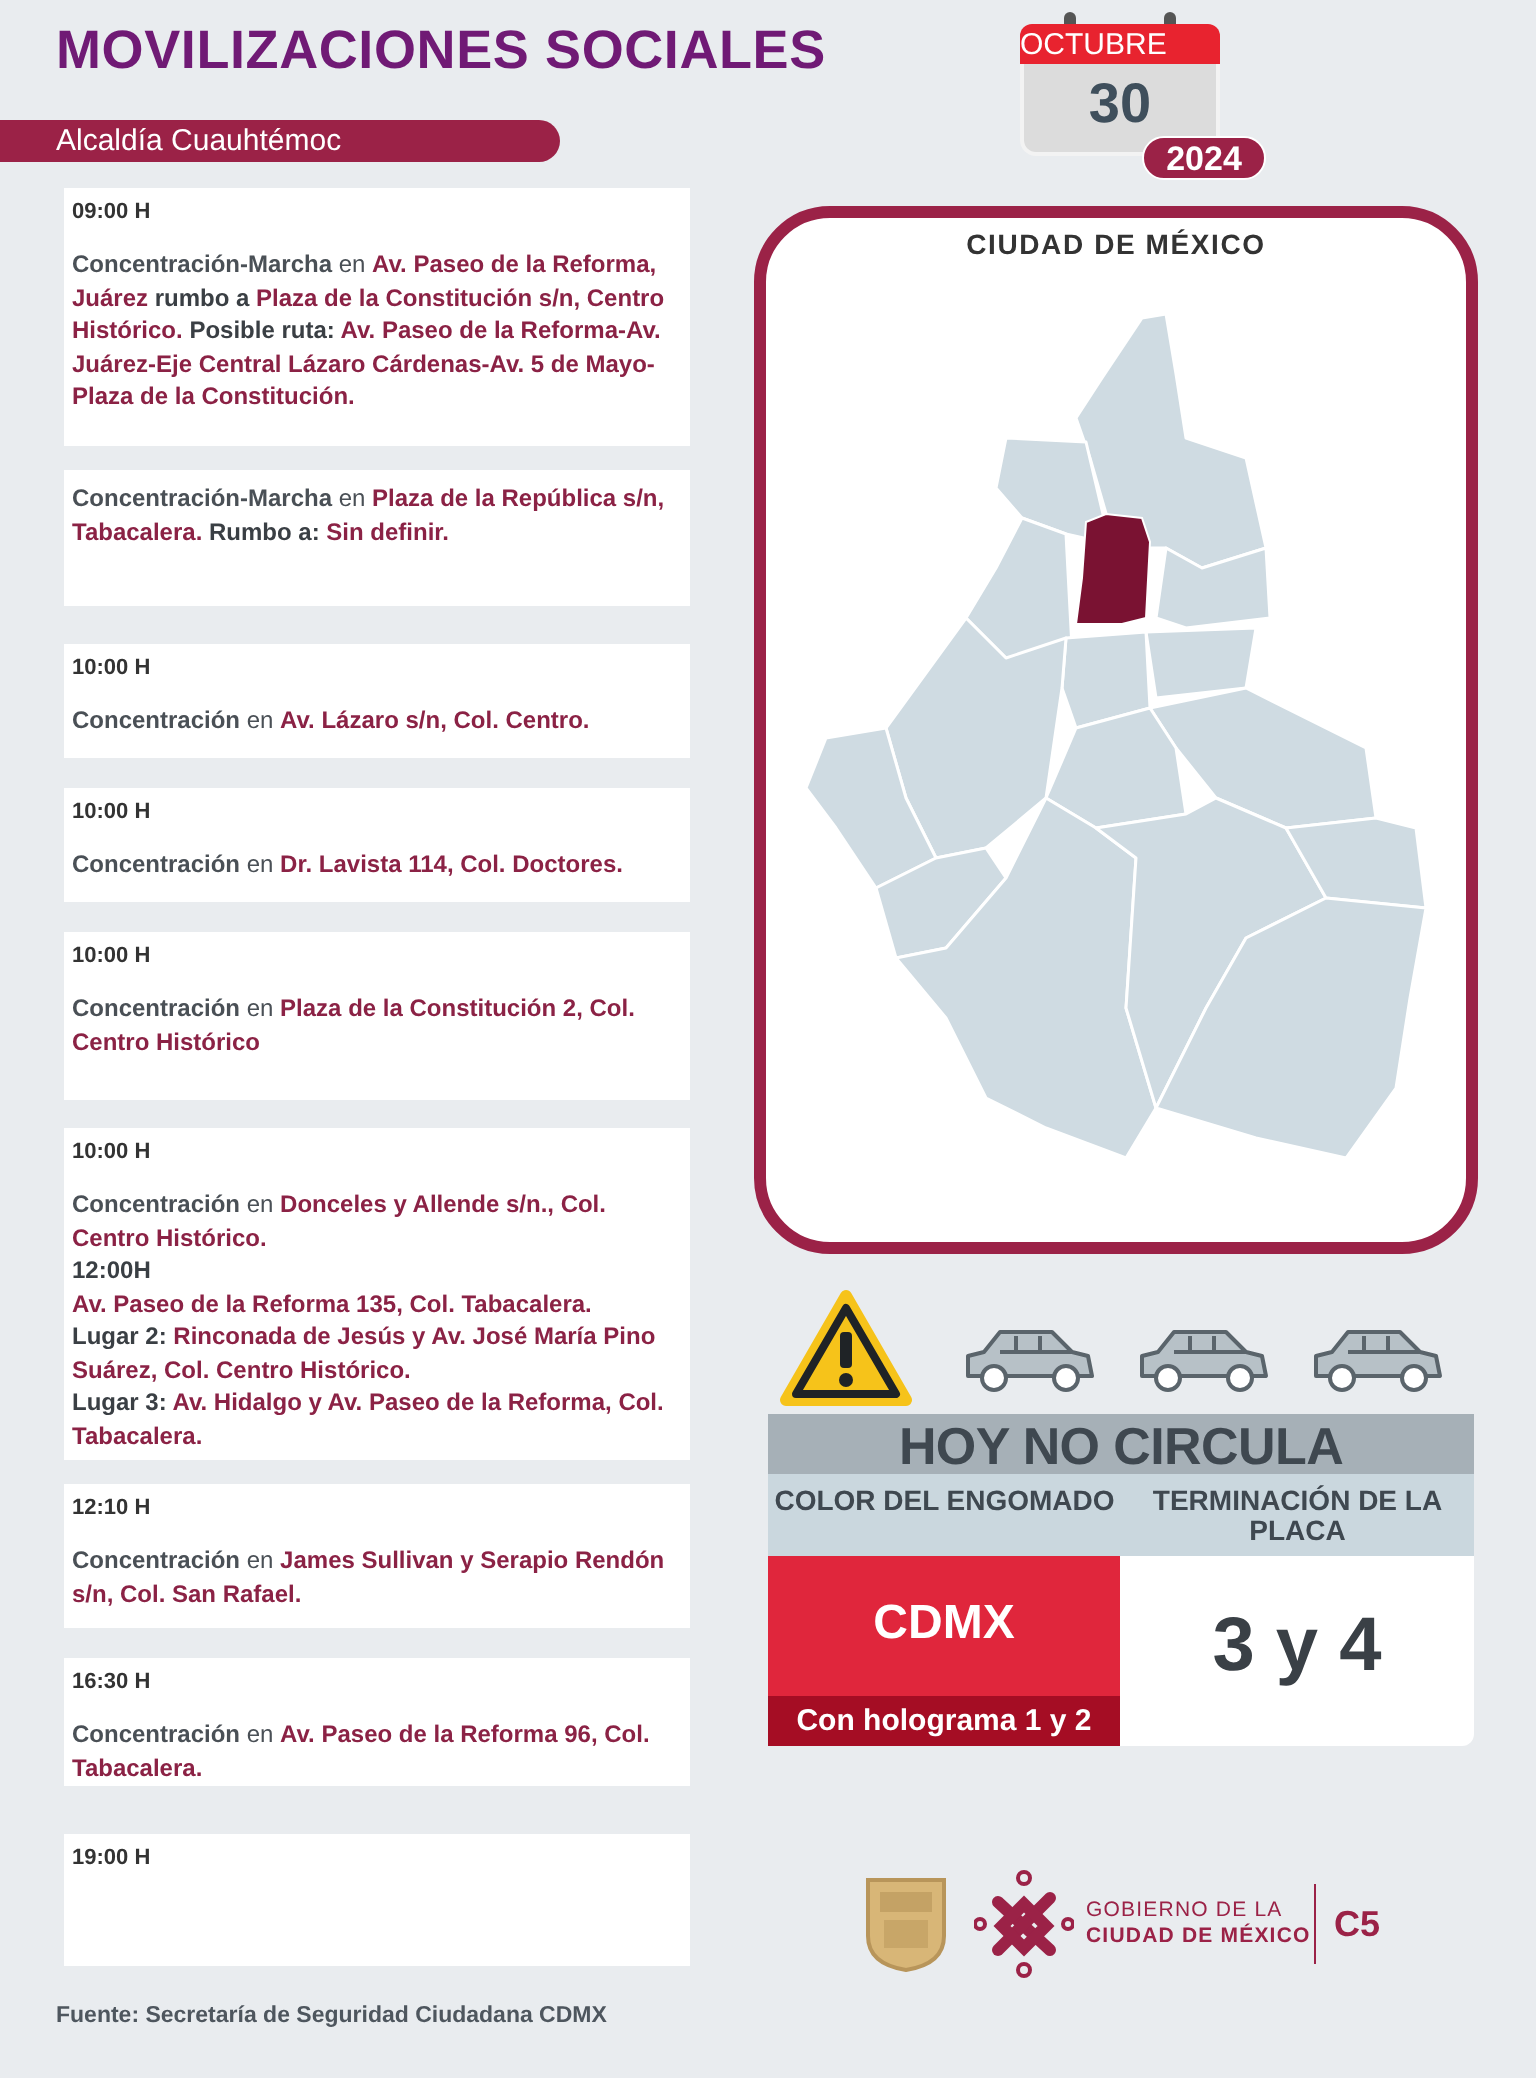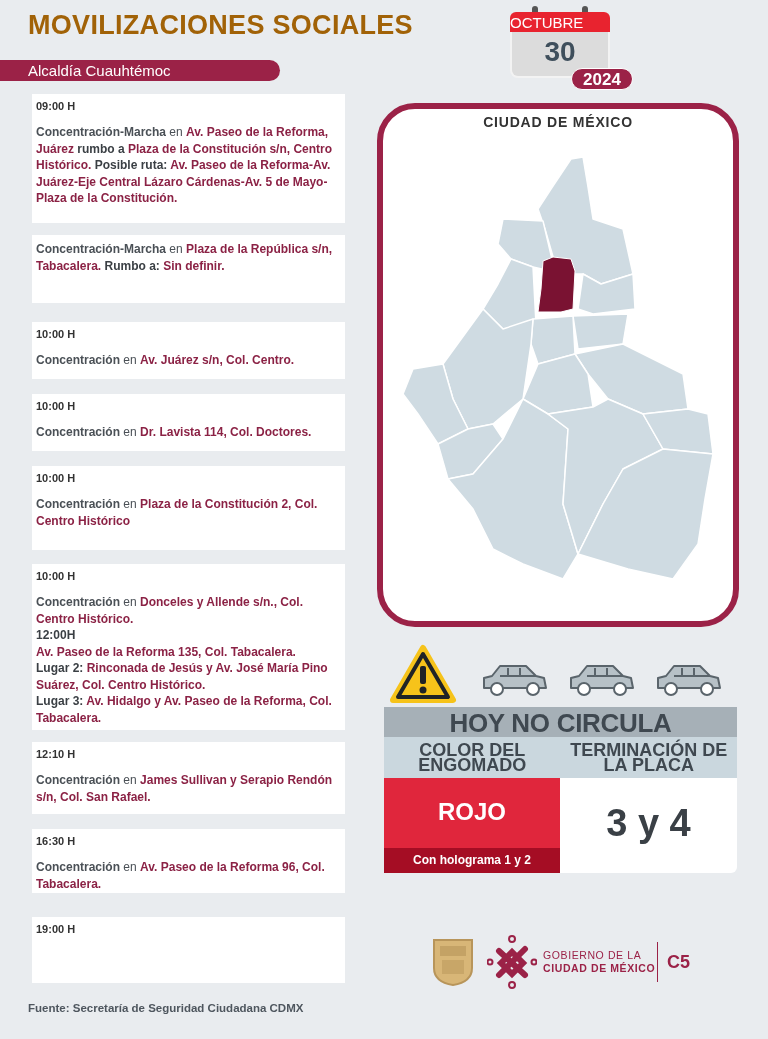--- a/index.html
+++ b/index.html
@@ -6,21 +6,21 @@
   html, body { width: 768px; height: 1039px; }
   body {
     background: #e9ecef;
     font-family: "Liberation Sans", sans-serif;
     position: relative;
     overflow: hidden;
     color: #3a3f44;
   }
   .title {
     position: absolute; left: 28px; top: 10px;
-    font-size: 27px; font-weight: bold; color: #a16207;
+    font-size: 27px; font-weight: bold; color: #701a75;
     letter-spacing: 0.3px;
   }
   .alcaldia {
     position: absolute; left: 0; top: 60px; width: 280px; height: 21px;
     background: #9b2247; border-radius: 0 11px 11px 0;
     color: #fff; font-size: 15px; padding-left: 28px; line-height: 21px;
   }
   .events { position: absolute; left: 32px; top: 94px; width: 313px; }
   .event {
     background: #fff; padding: 6px 4px 7px 4px; margin-bottom: 0;
@@ -71,34 +71,34 @@
   .hnc-head {
     position: absolute; left: 384px; top: 707px; width: 353px; height: 30px;
     background: #a6b0b7; color: #3f4850; font-size: 26px; font-weight: bold;
     text-align: center; line-height: 32px; letter-spacing: -0.3px;
   }
   .hnc-sub {
     position: absolute; left: 384px; top: 737px; width: 353px; height: 41px;
     background: #cad7de; display: flex;
   }
   .hnc-sub div {
-    flex: 1; text-align: center; font-size: 18px; font-weight: bold; color: #3f4850;
+    flex: 1; text-align: center; font-size: 14px; font-weight: bold; color: #3f4850;
     line-height: 15px; padding-top: 6px;
   }
   .hnc-color {
     position: absolute; left: 384px; top: 778px; width: 176px; height: 95px;
     background: #e0263c;
   }
   .hnc-color-label {
     position: absolute; left: 0; top: 20px; width: 100%; text-align: center;
     font-size: 24px; font-weight: bold; color: #fff;
   }
   .hnc-holo {
     position: absolute; left: 0; bottom: 0; width: 100%; height: 25px;
-    background: #a50d24; color: #fff; font-size: 12px; font-weight: bold;
+    background: #a50d24; color: #fff; font-size: 15px; font-weight: bold;
     text-align: center; line-height: 25px;
   }
   .hnc-plate {
     position: absolute; left: 560px; top: 778px; width: 177px; height: 95px;
     background: #fff; border-radius: 0 0 6px 0;
     color: #3a4046; font-size: 38px; font-weight: bold; text-align: center; line-height: 90px;
   }
   
   .logo-shield { position: absolute; left: 432px; top: 938px; }
   .logo-knot { position: absolute; left: 487px; top: 935px; }
@@ -129,21 +129,21 @@
 <div class="events" id="events">
     <div class="event" style="top: 0px; height: 129px;">
       <div class="ev-time">09:00 H</div>
       <div class="ev-body"><span class="">Concentración-Marcha </span><span class="n">en </span><span class="v">Av. Paseo de la Reforma, Juárez </span><span class="d">rumbo a </span><span class="v">Plaza de la Constitución s/n, Centro Histórico. </span><span class="d">Posible ruta: </span><span class="v">Av. Paseo de la Reforma-Av. Juárez-Eje Central Lázaro Cárdenas-Av. 5 de Mayo-Plaza de la Constitución.</span></div>
     </div>
     <div class="event" style="top: 141px; height: 68px;">
       <div class="ev-body"><span class="">Concentración-Marcha </span><span class="n">en </span><span class="v">Plaza de la República s/n, Tabacalera. </span><span class="d">Rumbo a: </span><span class="v">Sin definir.</span></div>
     </div>
     <div class="event" style="top: 228px; height: 57px;">
       <div class="ev-time">10:00 H</div>
-      <div class="ev-body"><span class="">Concentración </span><span class="n">en </span><span class="v">Av. Juárez s/n, Col. Centro.</span></div>
+      <div class="ev-body"><span class="">Concentración </span><span class="n">en </span><span class="v">Av. Lázaro s/n, Col. Centro.</span></div>
     </div>
     <div class="event" style="top: 300px; height: 57px;">
       <div class="ev-time">10:00 H</div>
       <div class="ev-body"><span class="">Concentración </span><span class="n">en </span><span class="v">Dr. Lavista 114, Col. Doctores.</span></div>
     </div>
     <div class="event" style="top: 372px; height: 84px;">
       <div class="ev-time">10:00 H</div>
       <div class="ev-body"><span class="">Concentración </span><span class="n">en </span><span class="v">Plaza de la Constitución 2, Col. Centro Histórico</span></div>
     </div>
     <div class="event" style="top: 470px; height: 166px;">
@@ -236,21 +236,21 @@
   <circle cx="17" cy="29" r="6" fill="#fff" stroke="#5a646b" stroke-width="2"></circle>
   <circle cx="53" cy="29" r="6" fill="#fff" stroke="#5a646b" stroke-width="2"></circle>
 </svg>
 
 <div class="hnc-head">HOY NO CIRCULA</div>
 <div class="hnc-sub">
   <div>COLOR DEL ENGOMADO</div>
   <div>TERMINACIÓN DE LA PLACA</div>
 </div>
 <div class="hnc-color">
-  <div class="hnc-color-label">ROJO</div>
+  <div class="hnc-color-label">CDMX</div>
   <div class="hnc-holo">Con holograma 1 y 2</div>
 </div>
 <div class="hnc-plate">3 y 4</div>
 
 <svg class="logo-shield" width="42" height="48" viewBox="0 0 42 48">
   <path d="M2 2 L40 2 L40 30 Q40 44 21 47 Q2 44 2 30 Z" fill="#d8b677" stroke="#b8955a" stroke-width="2"></path>
   <rect x="8" y="8" width="26" height="10" fill="#b8955a" opacity="0.6"></rect>
   <rect x="10" y="22" width="22" height="14" fill="#b8955a" opacity="0.5"></rect>
 </svg>
 <svg class="logo-knot" width="50" height="54" viewBox="0 0 50 54">

